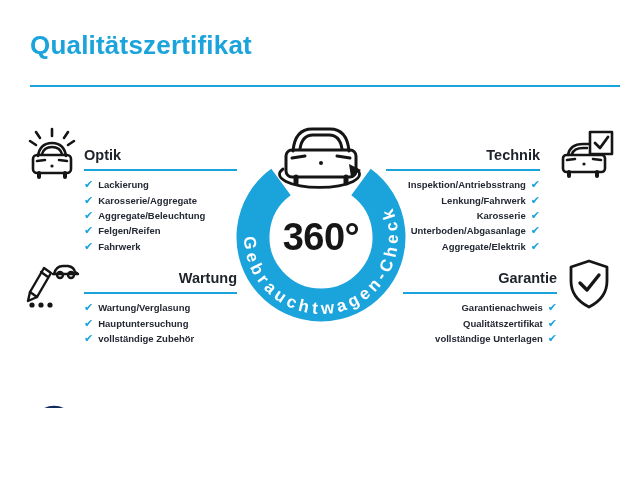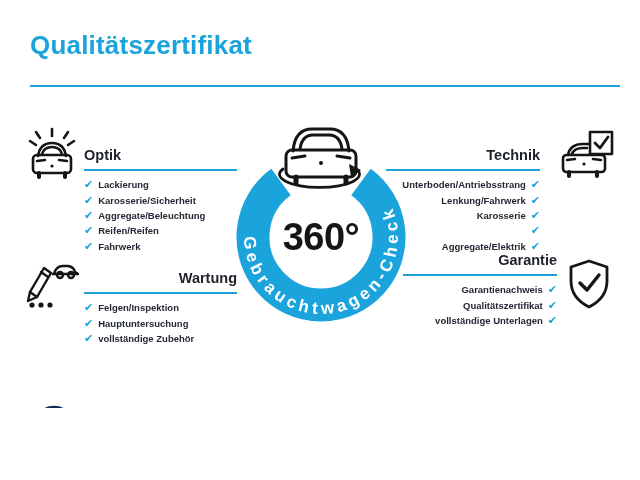--- a/index.html
+++ b/index.html
@@ -12,21 +12,21 @@
     font-size:26px; font-weight:800; color:var(--cyan); letter-spacing:0.2px;
   }
   .title-rule {
     position:absolute; left:30px; top:85px; width:590px; height:2px;
     background:var(--cyan);
   }
   .section { position:absolute; width:153px; }
   #sec-optik    { left:84px;  top:147px; }
   #sec-technik  { left:386px; top:147px; width:154px; }
   #sec-wartung  { left:84px;  top:270px;text-align:right; }
-  #sec-garantie { left:403px; top:252px; width:154px; }
+  #sec-garantie { left:403px; top:270px; width:154px; }
   .sec-head {
     font-size:14.5px; font-weight:700; color:var(--dark);
     padding-bottom:6px; border-bottom:2px solid var(--cyan);
   }
   .right .sec-head { text-align:right; }
   .sec-list { list-style:none; margin:6px 0 0; padding:0; }
   .sec-list li {
     display:flex; align-items:center; gap:5px; height:15.4px;
     font-size:9.5px; font-weight:700; color:var(--text); white-space:nowrap;
   }
@@ -103,70 +103,71 @@
   <div id="sec-optik" class="section left">
     <div class="sec-head">Optik</div>
     <ul class="sec-list">
 
     <li>
           <span class="chk">✔</span>
           <span class="txt">Lackierung</span>
         </li>
         <li>
           <span class="chk">✔</span>
-          <span class="txt">Karosserie/Sicherheit</span>
+          <span class="txt">Karosserie/Aggregate</span>
         </li>
         <li>
           <span class="chk">✔</span>
           <span class="txt">Aggregate/Beleuchtung</span>
         </li>
         <li>
           <span class="chk">✔</span>
-          <span class="txt">Reifen/Reifen</span>
+          <span class="txt">Felgen/Reifen</span>
         </li>
         <li>
           <span class="chk">✔</span>
           <span class="txt">Fahrwerk</span>
         </li>
       </ul>
   </div>
 
   <div id="sec-technik" class="section right">
     <div class="sec-head">Technik</div>
     <ul class="sec-list">
 
     <li>
           <span class="chk">✔</span>
-          <span class="txt">Unterboden/Antriebsstrang</span>
+          <span class="txt">Inspektion/Antriebsstrang</span>
         </li>
         <li>
           <span class="chk">✔</span>
           <span class="txt">Lenkung/Fahrwerk</span>
         </li>
         <li>
           <span class="chk">✔</span>
           <span class="txt">Karosserie</span>
         </li>
         <li>
           <span class="chk">✔</span>
+          <span class="txt">Unterboden/Abgasanlage</span>
         </li>
         <li>
           <span class="chk">✔</span>
           <span class="txt">Aggregate/Elektrik</span>
         </li>
       </ul>
   </div>
 
   <div id="sec-wartung" class="section left">
     <div class="sec-head">Wartung</div>
     <ul class="sec-list">
 
     <li>
           <span class="chk">✔</span>
-          <span class="txt">Felgen/Inspektion</span>
+          <span class="txt">Wartung/Verglasung</span>
         </li>
         <li>
           <span class="chk">✔</span>
           <span class="txt">Hauptuntersuchung</span>
         </li>
         <li>
           <span class="chk">✔</span>
           <span class="txt">vollständige Zubehör</span>
         </li>
       </ul>

